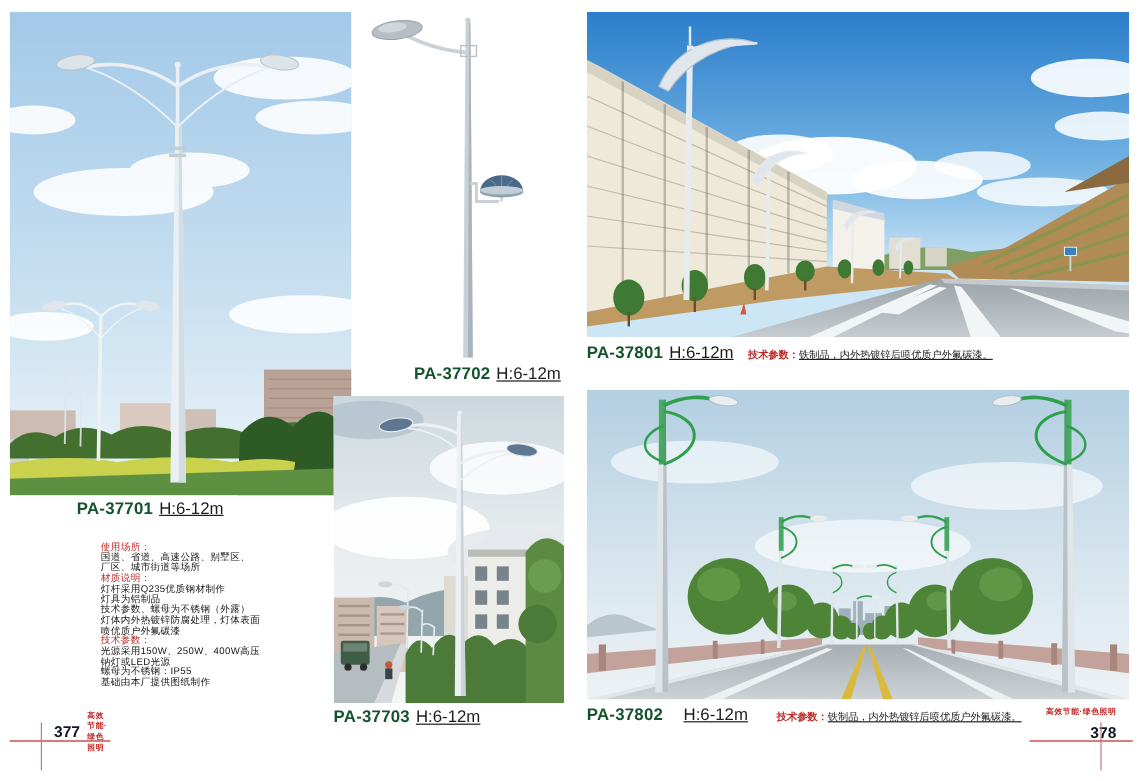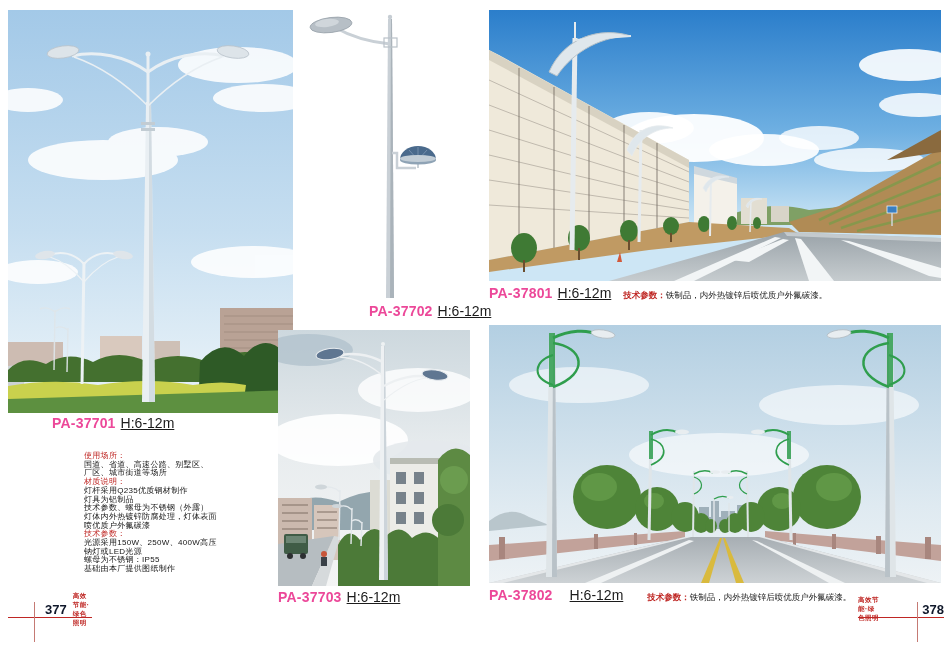--- a/index.html
+++ b/index.html
@@ -9,38 +9,38 @@
 
   .ph { position:absolute; overflow:hidden; background:#fff; }
   .ph svg { display:block; width:100%; height:100%; }
   .p1 { left:8px;   top:10px;  width:285px; height:403px; }
   .p2 { left:300px; top:8px;   width:170px; height:292px; }
   .p3 { left:278px; top:330px; width:192px; height:256px; }
   .p4 { left:489px; top:10px;  width:452px; height:271px; }
   .p5 { left:489px; top:325px; width:452px; height:258px; }
 
   .plabel { position:absolute; white-space:nowrap; display:flex; align-items:baseline; }
-  .code { color:#ec4899; font-weight:bold; font-size:14px; letter-spacing:0.2px; }
+  .code { color:#14532d; font-weight:bold; font-size:14px; letter-spacing:0.2px; }
   .ht   { color:#1c1c1c; font-size:14px; margin-left:5px;text-decoration:underline; }
   .technote { font-size:8.5px; margin-left:12px; }
   .technote .tl { color:#bf2724; font-weight:bold; }
-  .technote .tn { color:#222222; }
-  .lb1 { left:8px;   top:415px;padding-left:44px; }
-  .lb2 { left:345px; top:303px;margin-left:24px; }
+  .technote .tn { color:#222222;text-decoration:underline; }
+  .lb1 { left:20px;   top:415px;padding-left:44px; }
+  .lb2 { left:345px; top:303px; }
   .lb3 { left:278px; top:589px;align-items:flex-end; }
   .lb4 { left:489px; top:285px; }
   .lb5 { left:489px; top:587px;gap:12px; }
 
   .specs { position:absolute; left:84px; top:452px; width:215px;
            font-size:8px; line-height:8.7px; color:#151515; letter-spacing:0.3px; }
   .sp-head { color:#bf2724; font-weight:normal; }
 
   .footer { position:absolute; top:602px; height:16px; display:flex; align-items:center; border-bottom:1.5px solid #bf2724; }
   .fl { left:8px;   width:84px; gap:6px; }
-  .fr { left:858px; width:86px; justify-content:flex-end; gap:6px; }
+  .fr { left:858px; width:86px; justify-content:flex-end; gap:6px;flex-direction:column; }
   .pnum { font-size:13px; font-weight:bold; color:#0f172a; line-height:13px;margin-left:37px; }
   .fslogan { font-size:6.5px; font-weight:bold; color:#bf2724; letter-spacing:0.5px; }
   .vline { position:absolute; width:1px; background:#c57a74; }
   .vl-left  { left:34px;  top:602px; height:40px; }
   .vl-right { left:917px; top:602px; height:40px; }
 </style>
 </head>
 <body>
 
 <div class="page">

